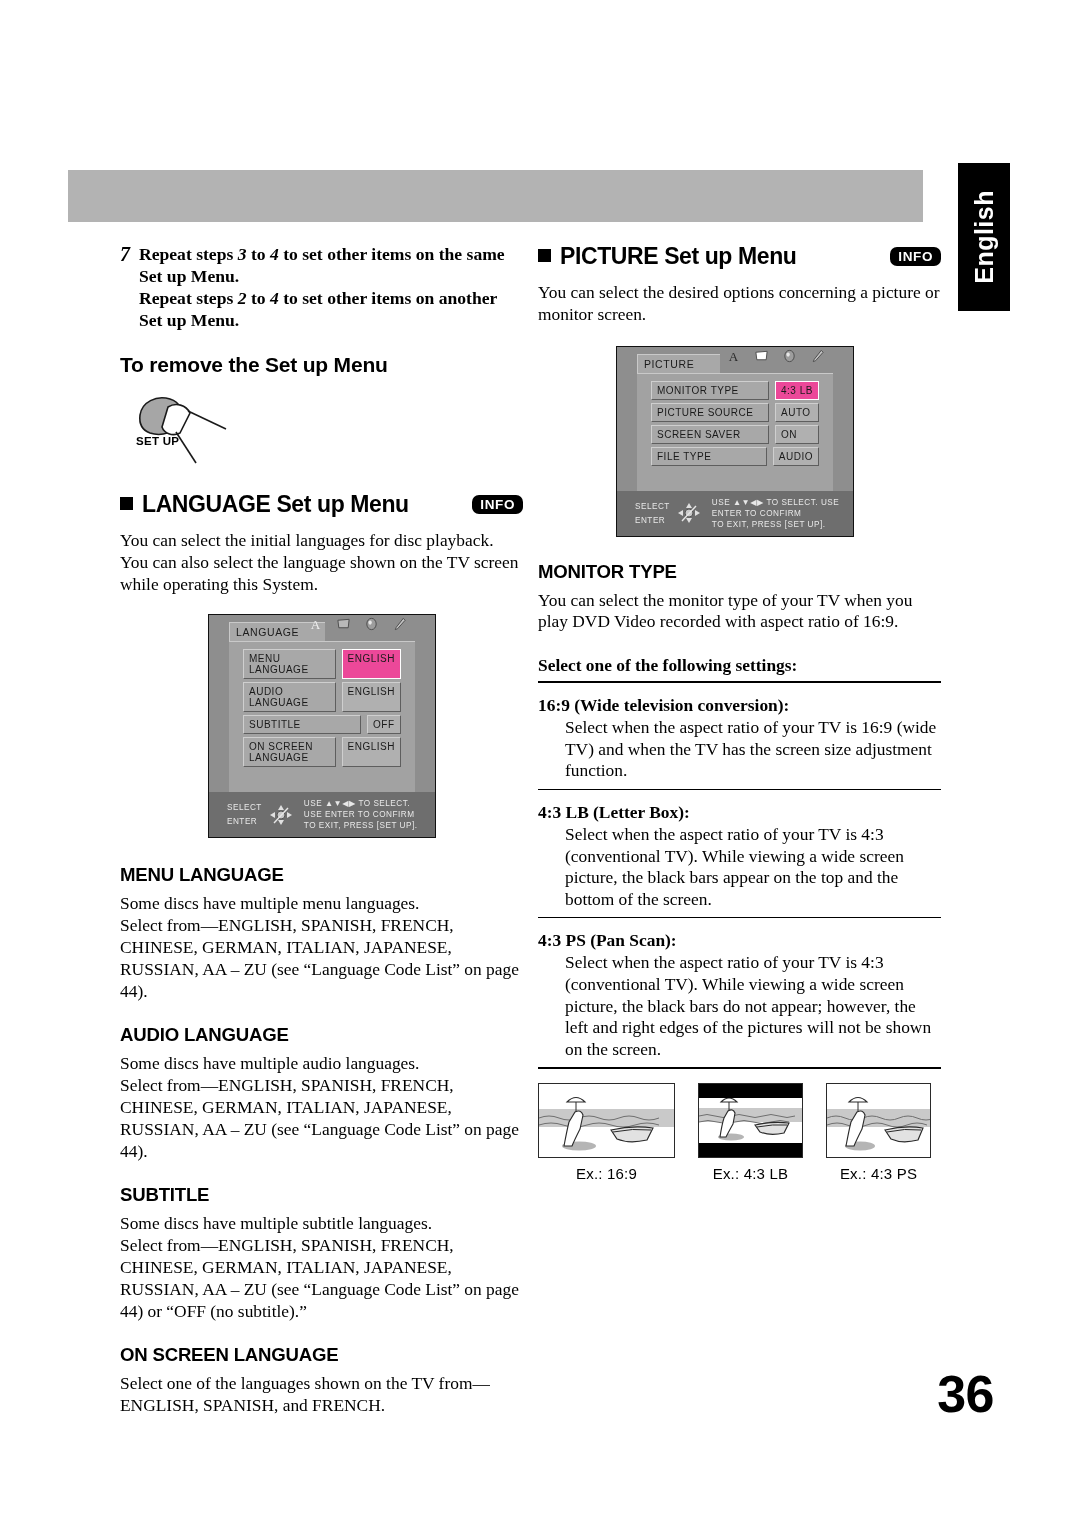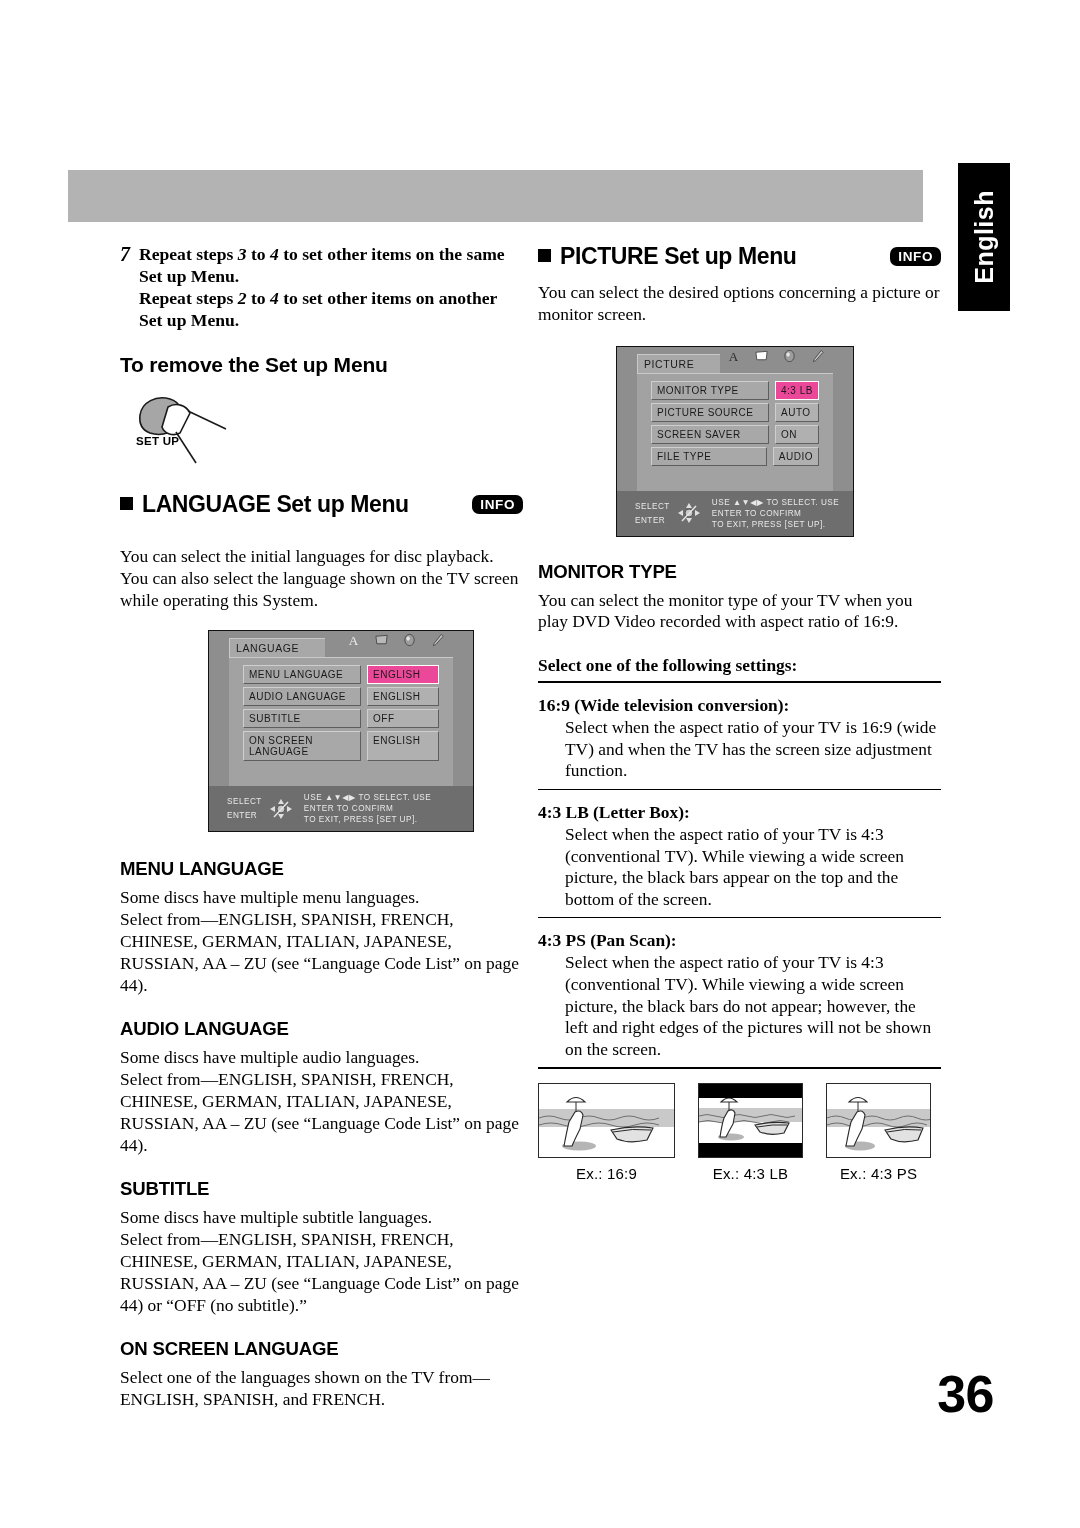--- a/index.html
+++ b/index.html
@@ -259,23 +259,23 @@
       </svg>
       <div class="label">SET UP</div>
     </div>
 
     <div class="h-section" style="margin-top:24px;">
       <span class="bullet"></span>
       <span class="htext">LANGUAGE Set up Menu</span>
       <span class="info-badge">INFO</span>
     </div>
 
-    <p class="body-p" style="margin-top:28px;">You can select the initial languages for disc playback. You can also select the language shown on the TV screen while operating this System.</p>
-
-    <div class="osd" style="width:266px; margin:19px 0 0 88px;">
+    <p class="body-p" style="margin-top:12px;">You can select the initial languages for disc playback. You can also select the language shown on the TV screen while operating this System.</p>
+
+    <div class="osd" style="width:228px; margin:19px 0 0 88px;">
       <div class="osd-top">
         <div class="osd-tabrow">
           <div class="osd-tabtitle">LANGUAGE</div>
           <div class="osd-icons">
             <svg class="ic" viewBox="0 0 16 16">
                 <text x="8" y="13" font-size="14" font-family="Liberation Serif, serif" fill="#efefef" text-anchor="middle">A</text>
               </svg>
             <svg class="ic" viewBox="0 0 16 16">
                 <path d="M2 4 L14 3 L13 12 L3 12 Z" fill="#b9b9b9" stroke="#4a4a4a" stroke-width="1"></path>
               </svg>

